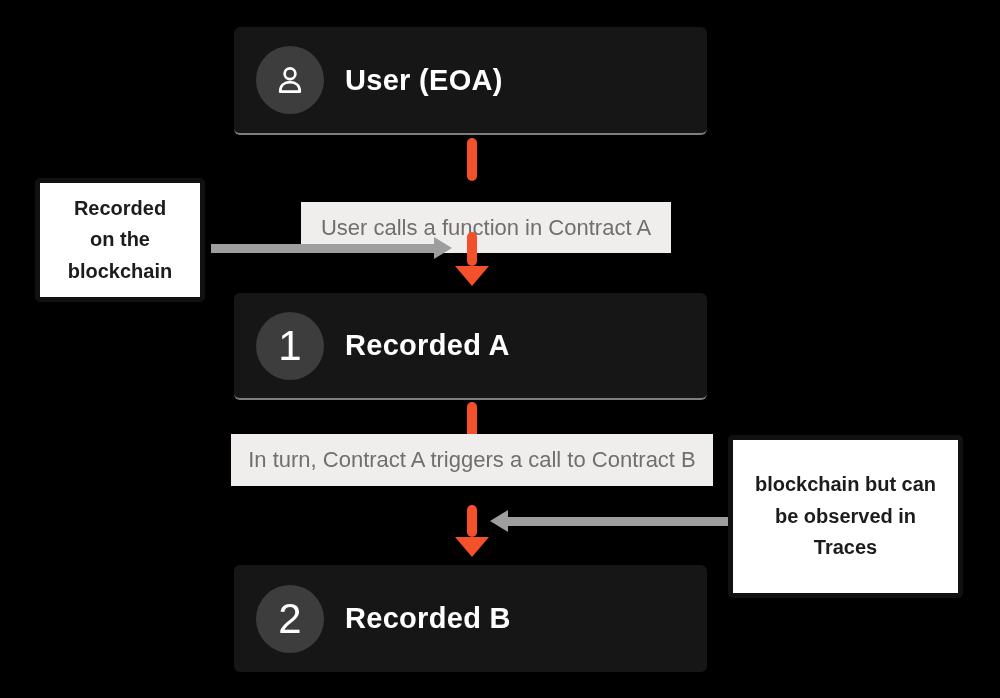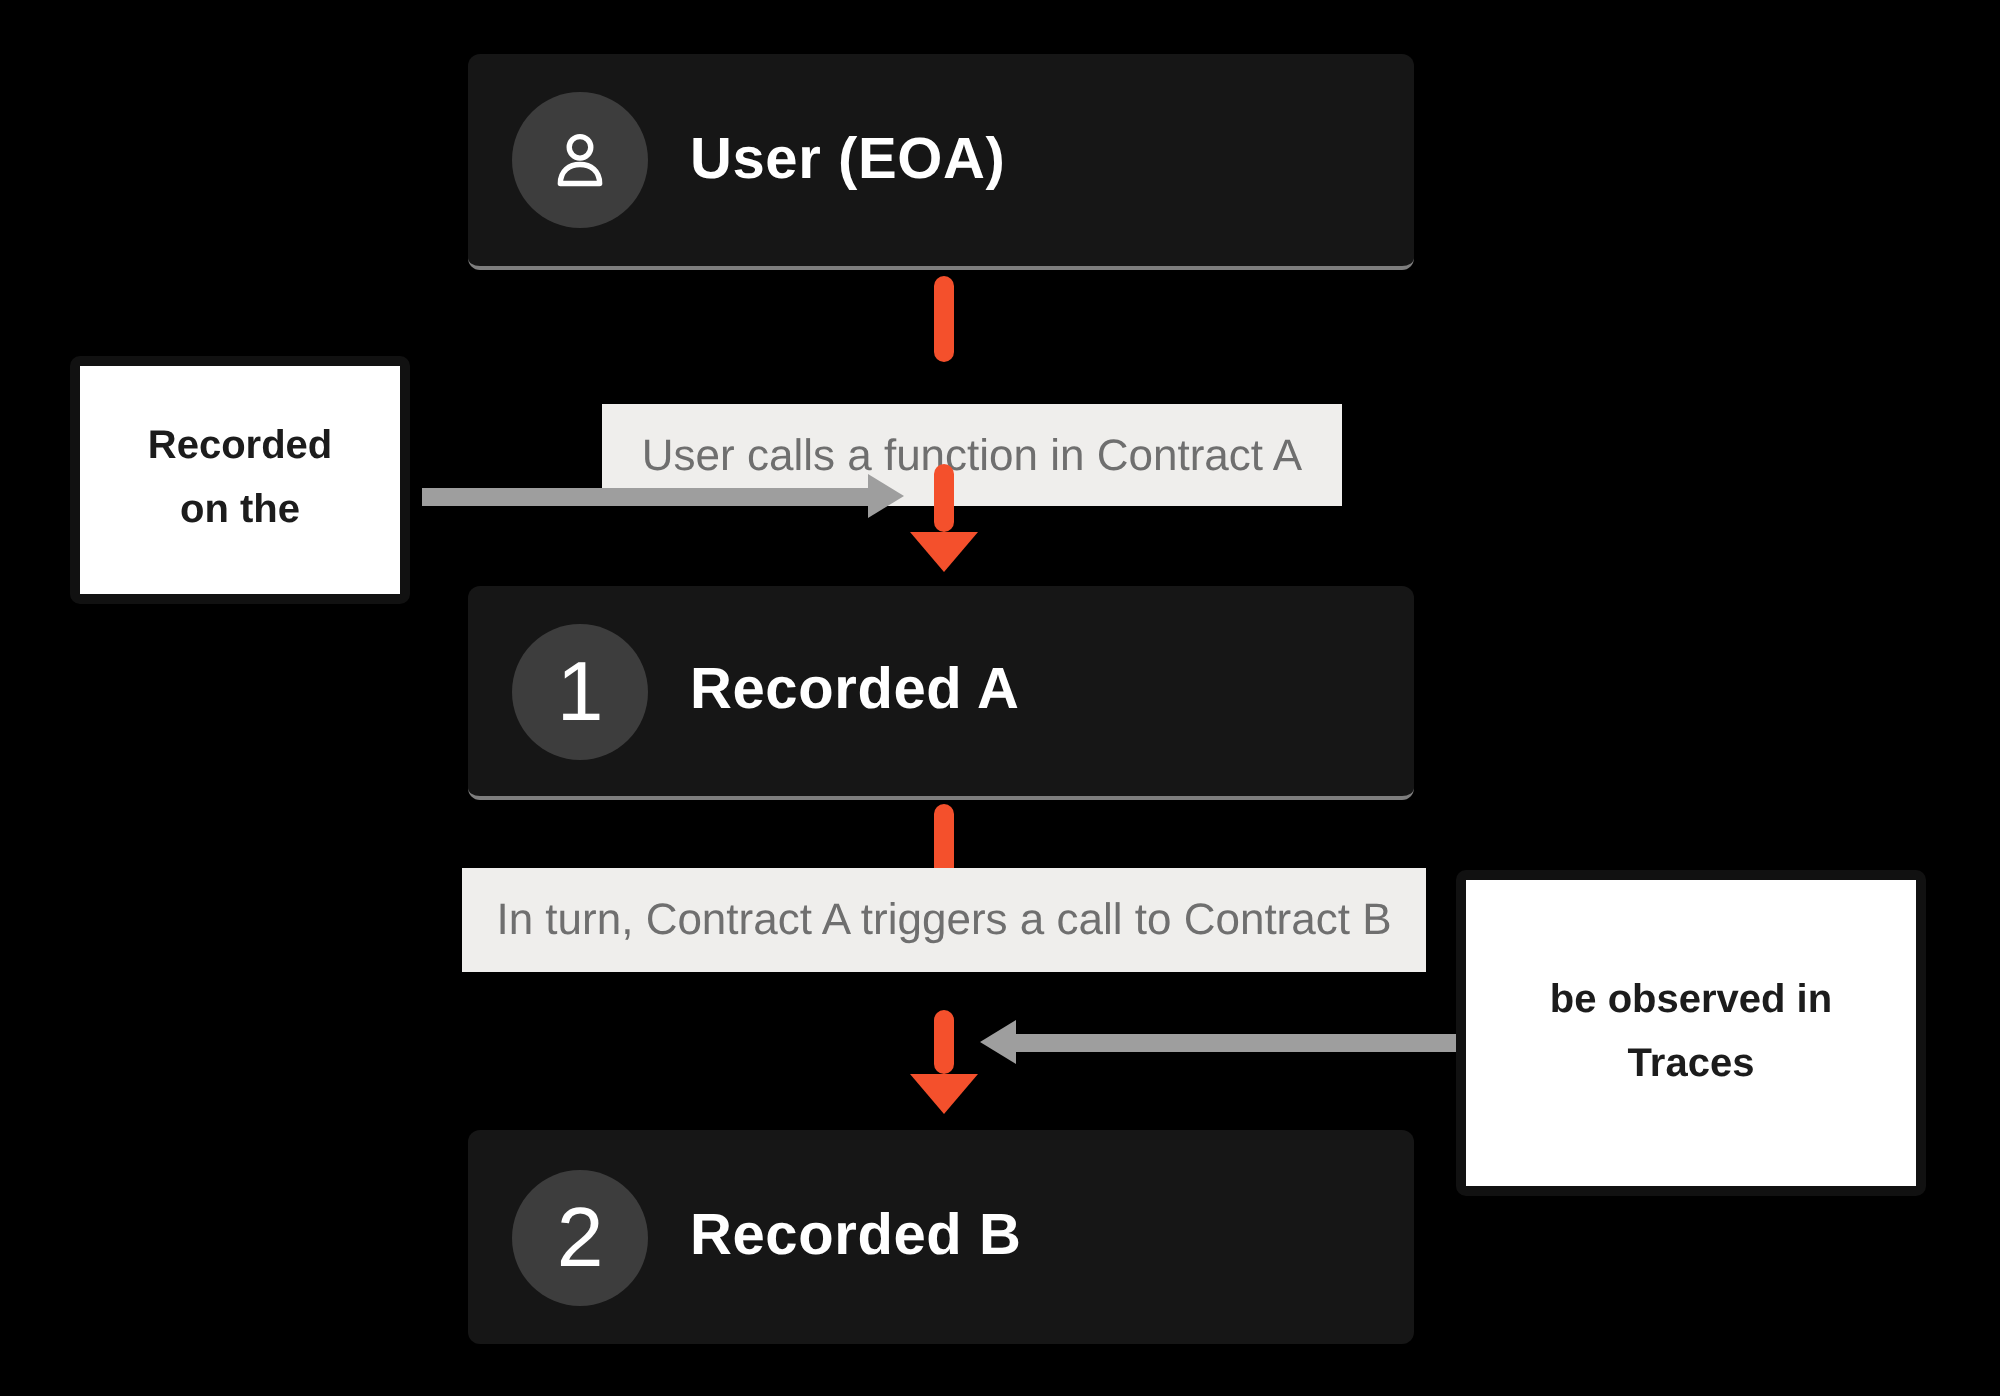--- a/index.html
+++ b/index.html
@@ -166,24 +166,26 @@
   <div class="node" id="node-b">
     <div class="badge">
       <span class="num">2</span>
     </div>
     <div class="node-title">Recorded B</div>
   </div>
 
   <div class="note" id="note-left">
     <div>Recorded</div>
     <div>on the</div>
+    <div>blockchain</div>
   </div>
   <div class="note-arrow-body" id="note-arrow-left-body"></div>
   <div class="note-arrow-head" id="note-arrow-left-head"></div>
 
   <div class="note" id="note-right">
+    <div>blockchain but can</div>
     <div>be observed in</div>
     <div>Traces</div>
   </div>
   <div class="note-arrow-body" id="note-arrow-right-body"></div>
   <div class="note-arrow-head" id="note-arrow-right-head"></div>
 
 </div>
 
 </body></html>

